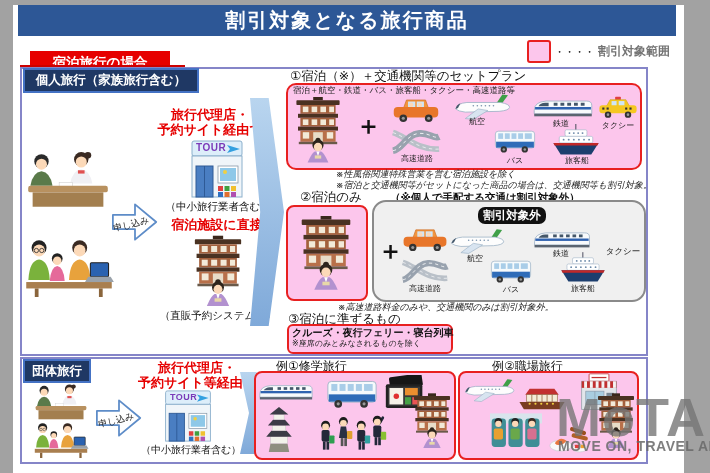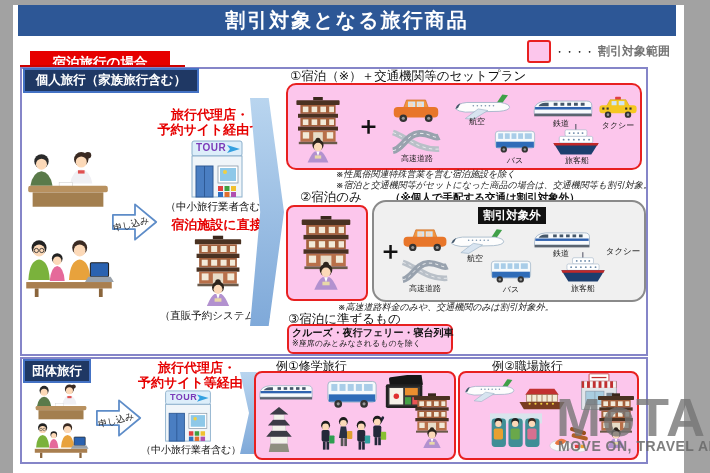--- a/index.html
+++ b/index.html
@@ -377,20 +377,21 @@
   <div class="abs t-red nw" style="left:152px;top:216px;width:130px;font-size:13px;">宿泊施設に直接</div>
   <svg class="abs" style="left:192px;top:234px;" width="52" height="72">
       <use href="#sym-inn"></use>
     </svg>
   <div class="abs t-note nw" style="left:148px;top:309px;width:140px;">（直販予約システム等）</div>
 
   <div class="abs bigarrow" style="left:250px;top:98px;width:34px;height:228px;"></div>
 
   <div class="abs sec-title nw" style="left:290px;top:68px;">①宿泊（※）＋交通機関等のセットプラン</div>
   <div class="abs pinkbox" style="left:286px;top:83px;width:352px;height:83px;"></div>
+  <span class="abs nw" style="left:293px;top:85px;font-size:8.5px;color:#222;">宿泊＋航空・鉄道・バス・旅客船・タクシー・高速道路等</span>
   <svg class="abs" style="left:294px;top:95px;" width="48" height="68">
       <use href="#sym-inn"></use>
     </svg>
   <span class="abs plus" style="left:356px;top:113px;">＋</span>
   <svg class="abs" style="left:392px;top:96px;" width="48" height="27">
       <use href="#sym-car"></use>
     </svg>
   <svg class="abs" style="left:390px;top:126px;" width="52" height="28">
       <use href="#sym-highway"></use>
     </svg>
@@ -418,21 +419,21 @@
   <div class="abs fine nw" style="left:336px;top:168px;">※性風俗関連特殊営業を営む宿泊施設を除く</div>
   <div class="abs fine nw" style="left:336px;top:179px;">※宿泊と交通機関等がセットになった商品の場合は、交通機関等も割引対象。</div>
 
   <div class="abs sec-title nw" style="left:300px;top:189px;">②宿泊のみ</div>
   <div class="abs nw underl" style="left:390px;top:191px;font-size:10.5px;font-weight:bold;color:#111;">（※個人で手配する交通は割引対象外）</div>
   <div class="abs pinkbox" style="left:286px;top:205px;width:78px;height:92px;border-radius:8px;"></div>
   <svg class="abs" style="left:299px;top:212px;" width="54" height="80">
       <use href="#sym-inn"></use>
     </svg>
   <div class="abs graybox" style="left:372px;top:200px;width:270px;height:98px;"></div>
-  <div class="abs badge" style="left:478px;top:207px;width:68px;height:17px;">割引対象外</div>
+  <div class="abs badge" style="left:478px;top:207px;width:68px;height:17px;border-radius:7px;">割引対象外</div>
   <span class="abs plus" style="left:378px;top:238px;">＋</span>
   <svg class="abs" style="left:402px;top:226px;" width="46" height="26">
       <use href="#sym-car"></use>
     </svg>
   <svg class="abs" style="left:400px;top:256px;" width="50" height="27">
       <use href="#sym-highway"></use>
     </svg>
   <div class="abs t-label nw" style="left:402px;top:283px;width:46px;">高速道路</div>
   <svg class="abs" style="left:450px;top:227px;" width="56" height="28">
       <use href="#sym-plane"></use>

